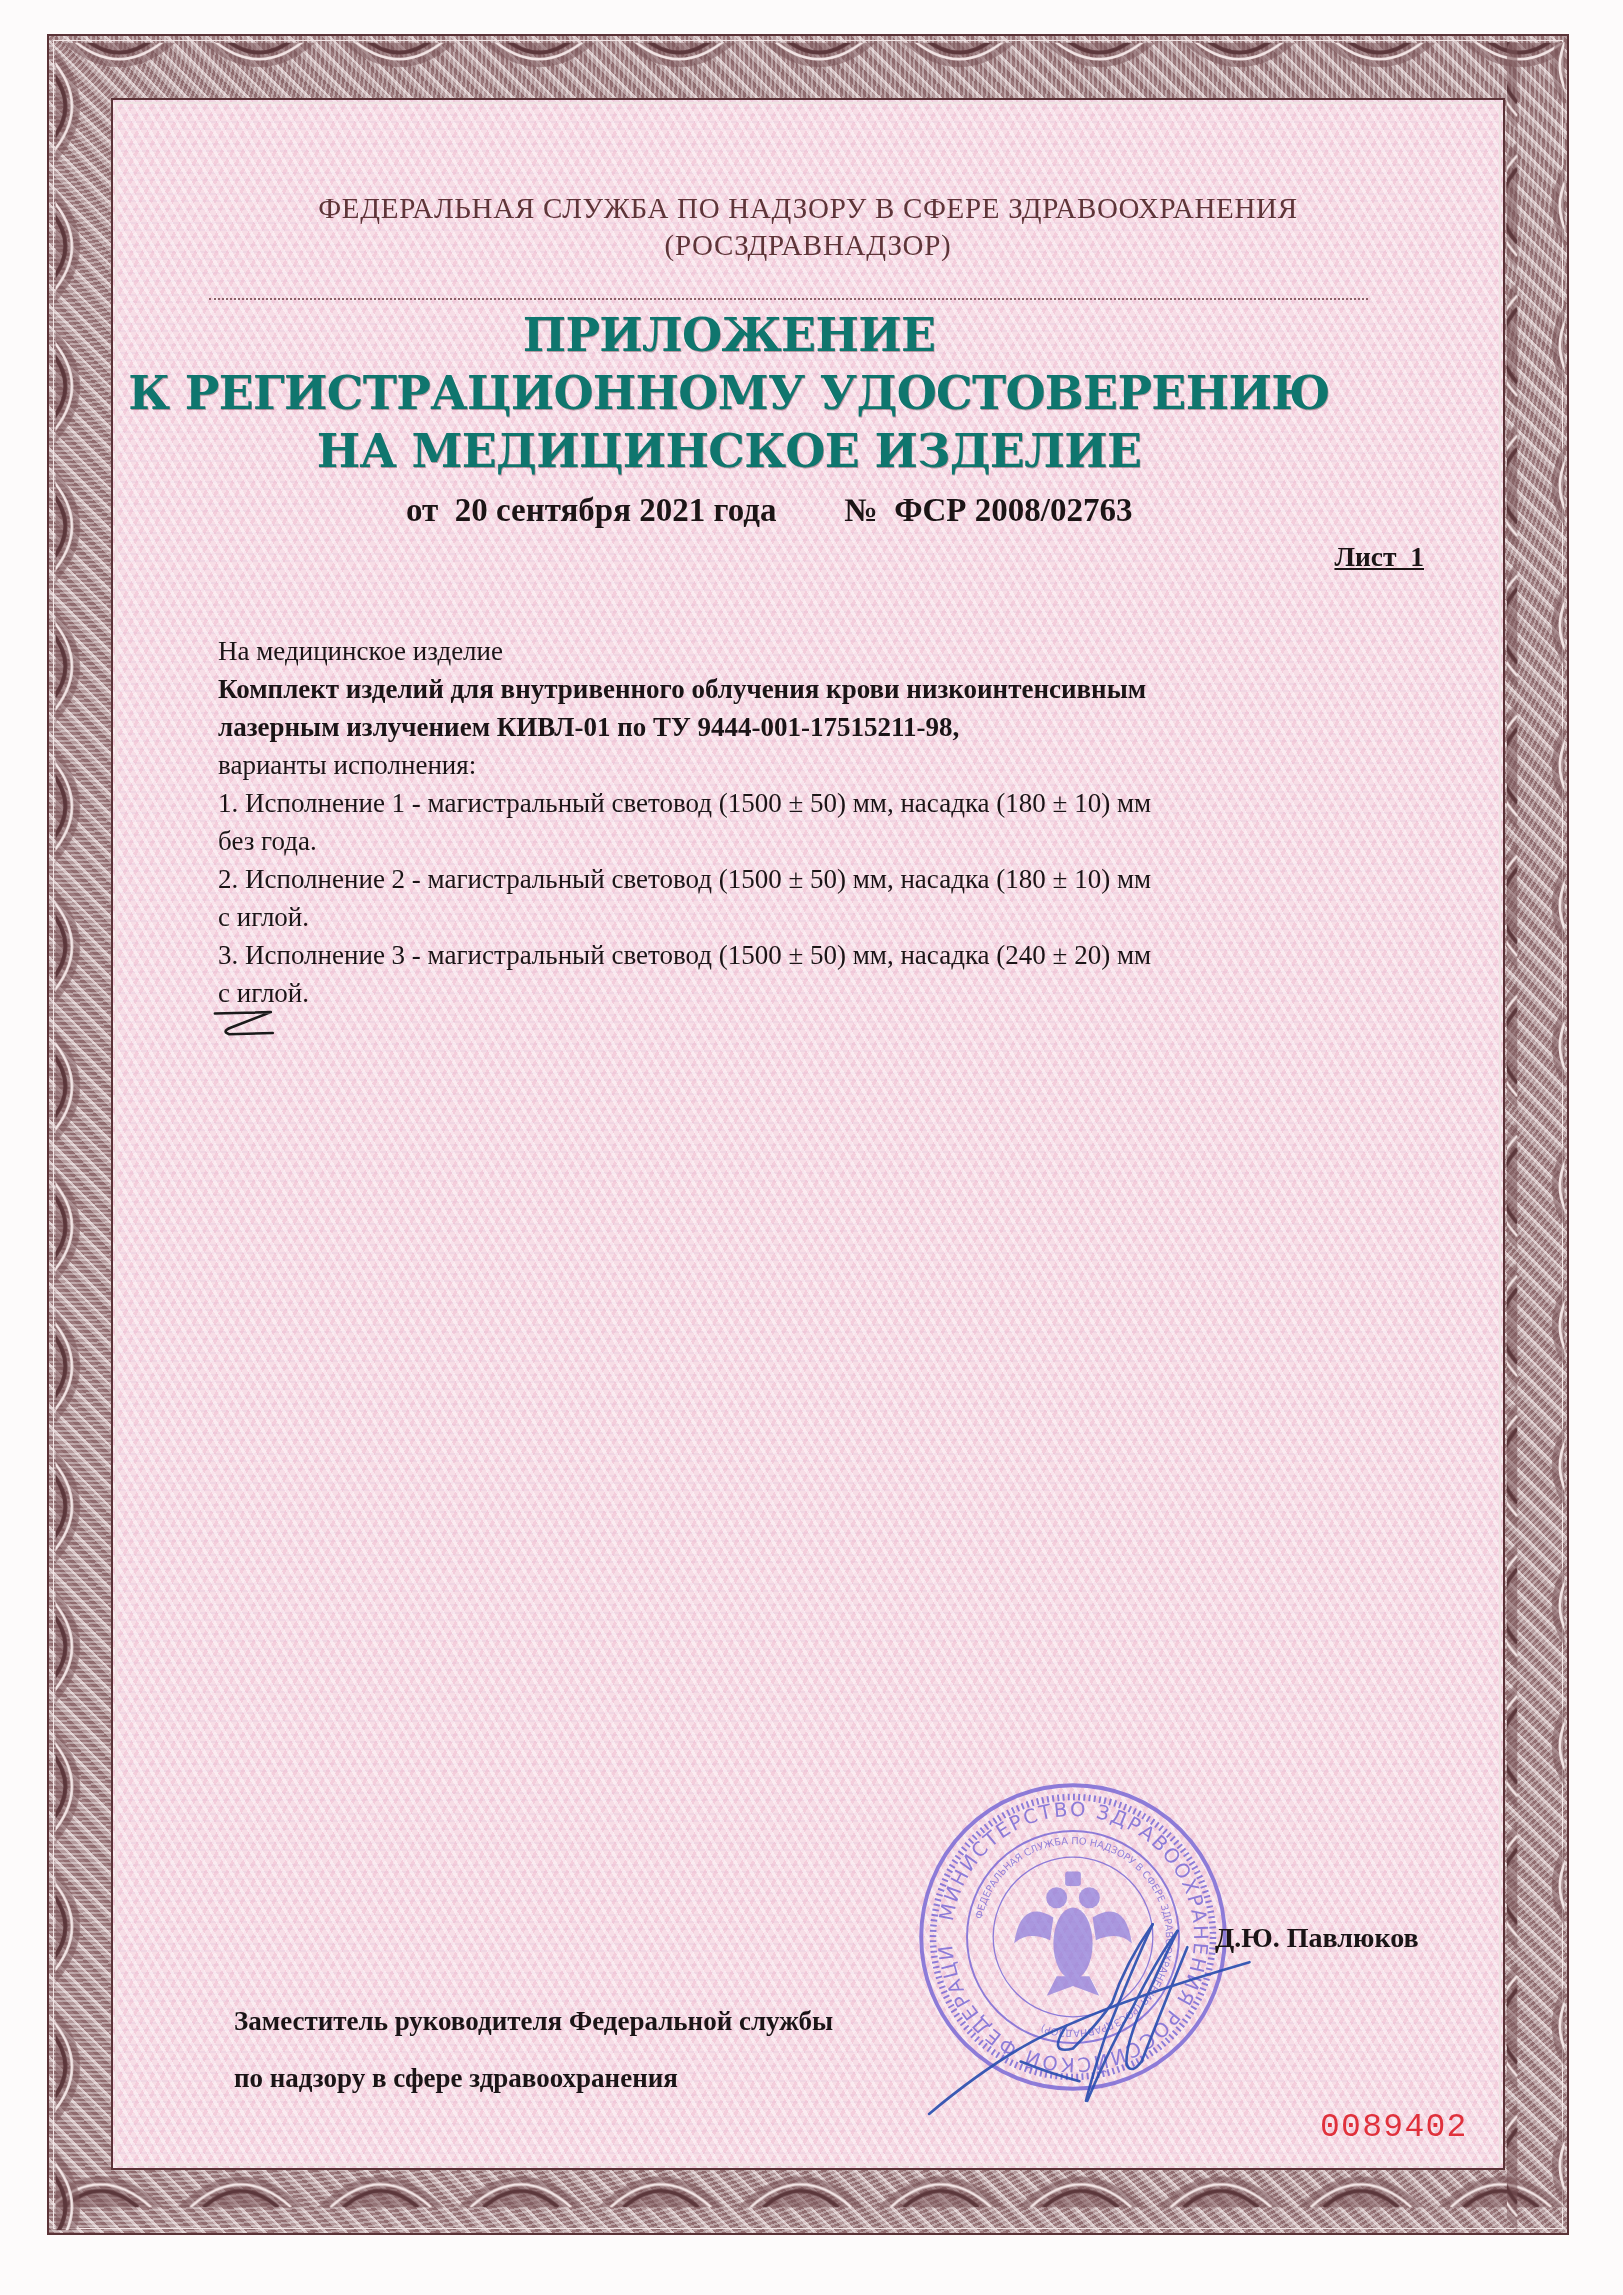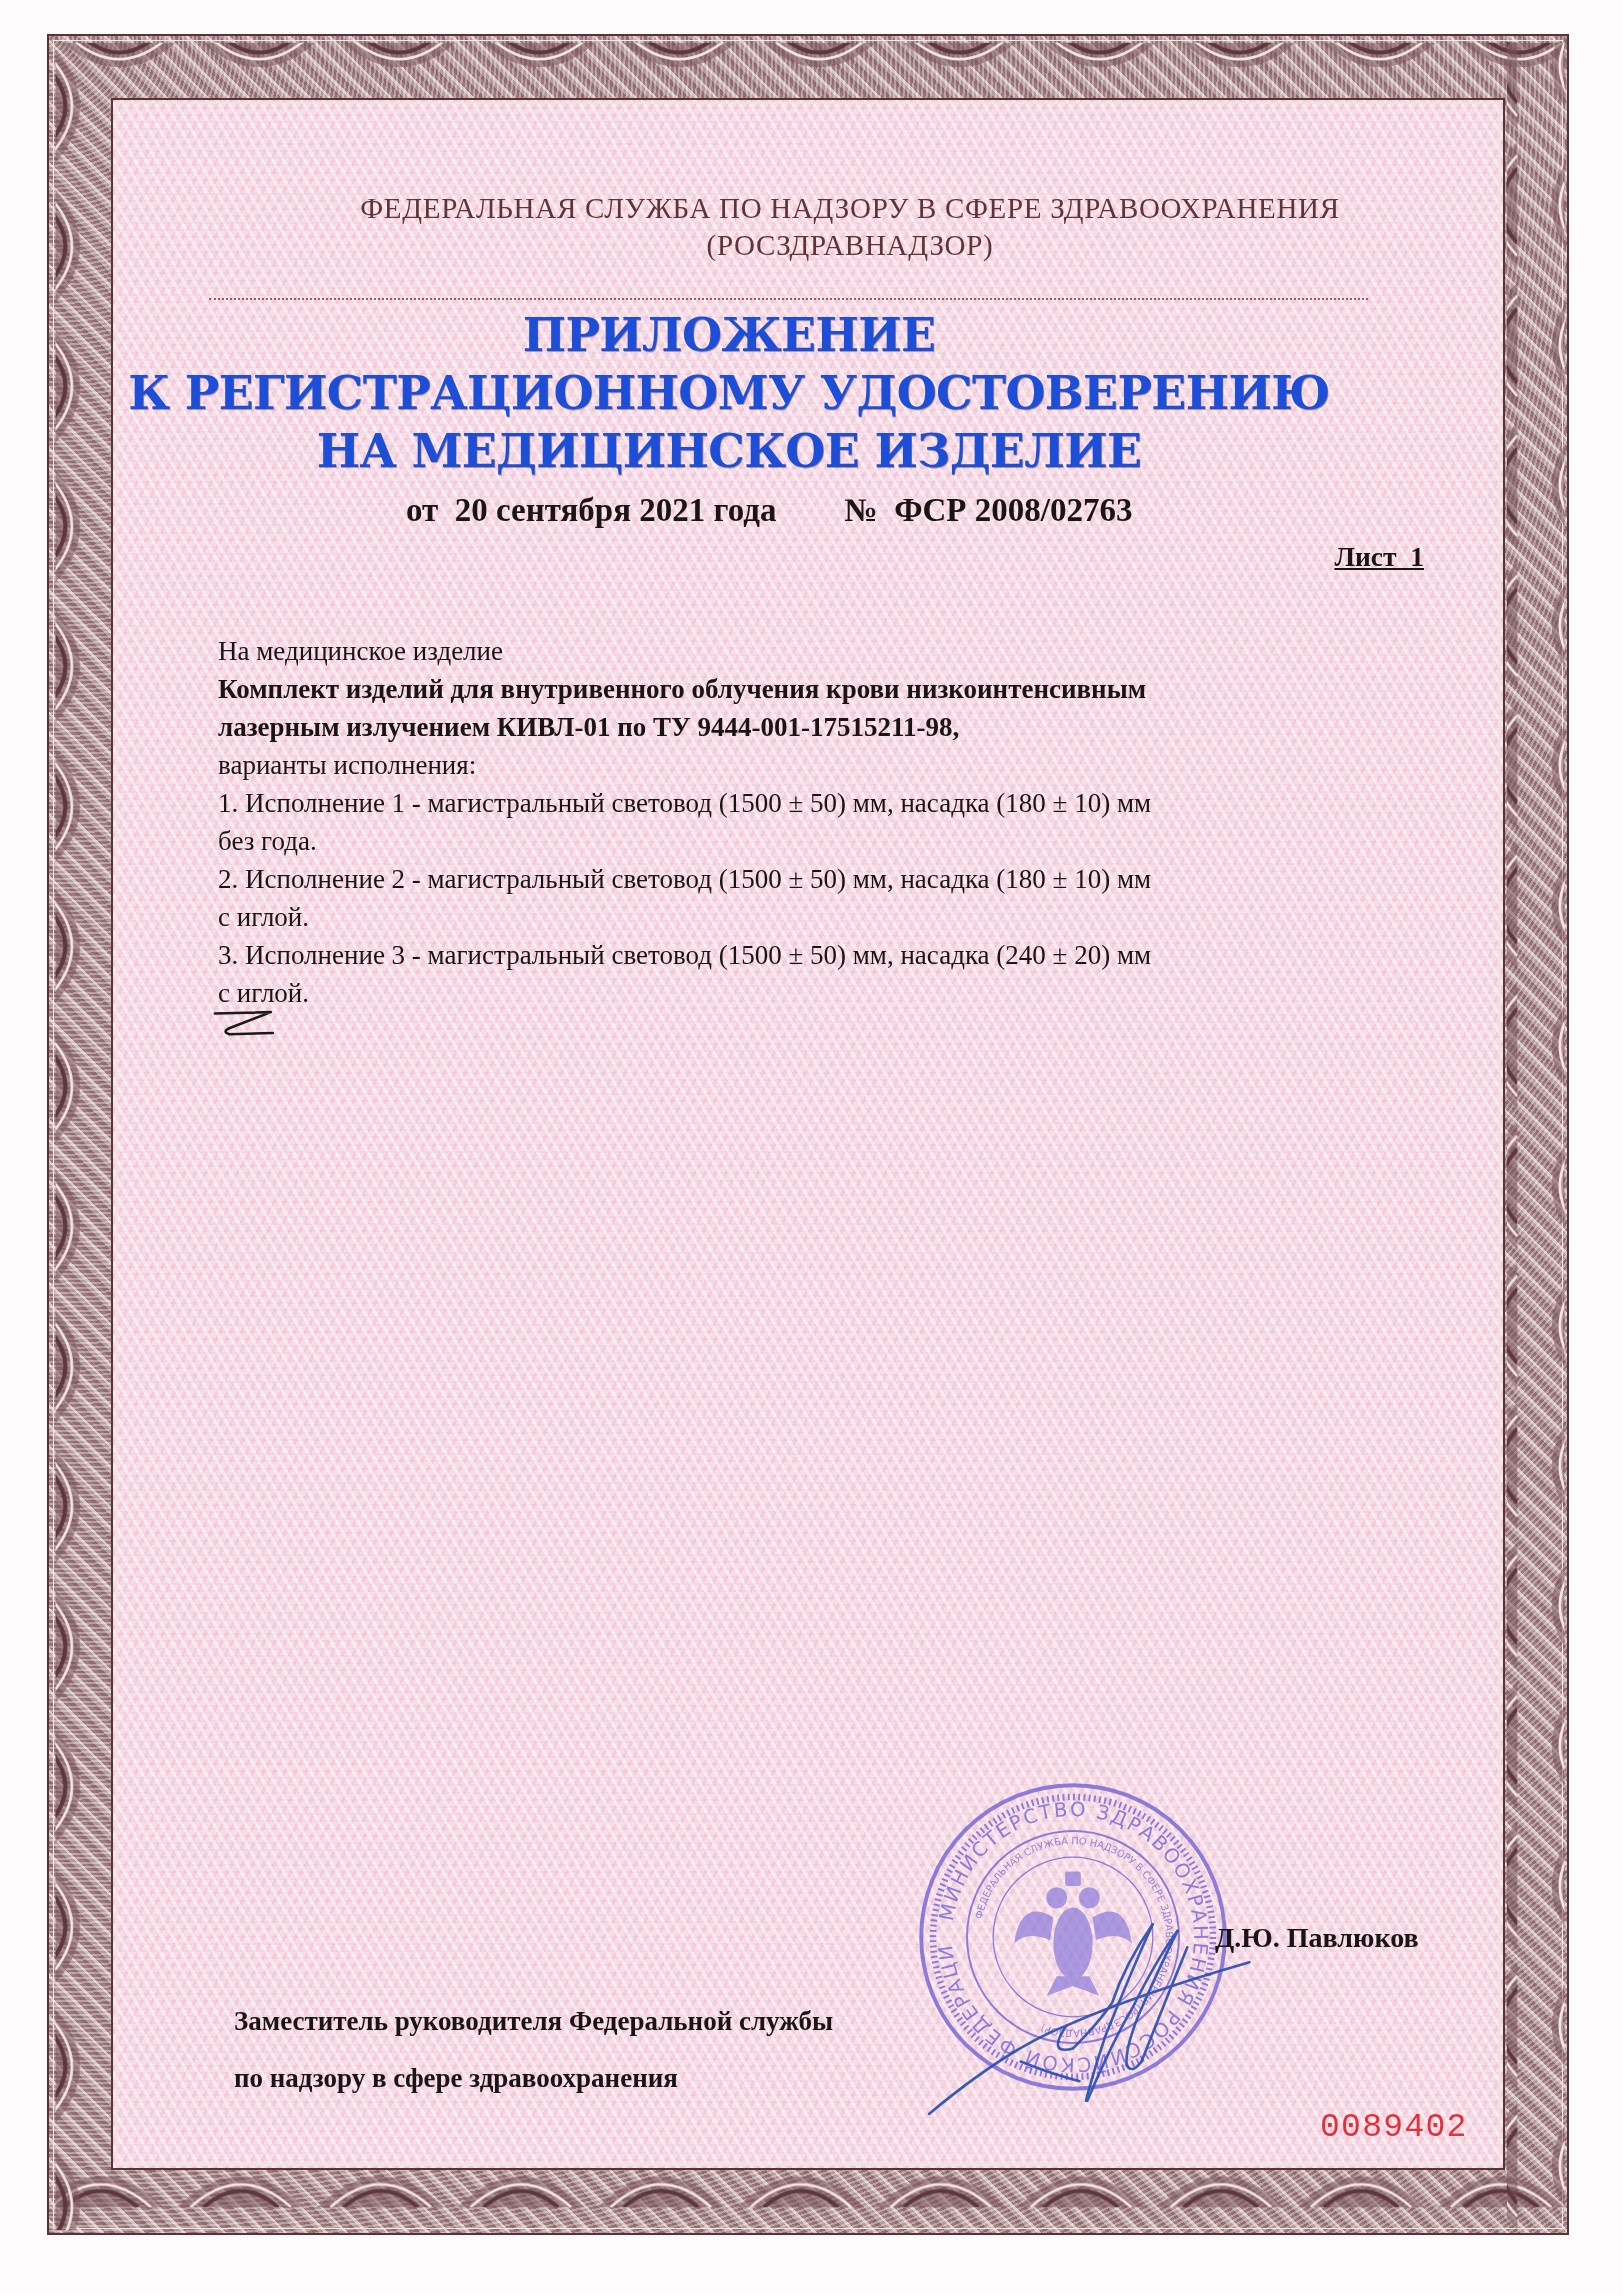--- a/index.html
+++ b/index.html
@@ -48,30 +48,29 @@
   
   .abs { position: absolute; margin: 0; }
   .agency {
     left: 111px; width: 1394px; top: 190px;
     text-align: center;
     color: #5e3438;
     font-family: "Liberation Serif", "DejaVu Serif", serif;
     font-size: 29px;
     letter-spacing: 0.7px;
     line-height: 37px;
-    padding-left: 42px;
   }
   .separator {
     left: 209px; top: 298px; width: 1159px; height: 0;
     border-top: 2px dotted #8a6268;
   }
   .title {
     left: 111px; width: 1236px; top: 306px;
     text-align: center;
-    color: #1d4ed8;
+    color: #0f766e;
     font-family: "DejaVu Serif", "Liberation Serif", serif;
     font-weight: bold;
     font-size: 46px;
     line-height: 58px;
     letter-spacing: -0.7px;
     text-shadow: 0.7px 0.7px 0 rgba(60,20,25,0.35);
   }
   .title div { white-space: nowrap; }
   .dateline {
     left: 406px; top: 492px;

